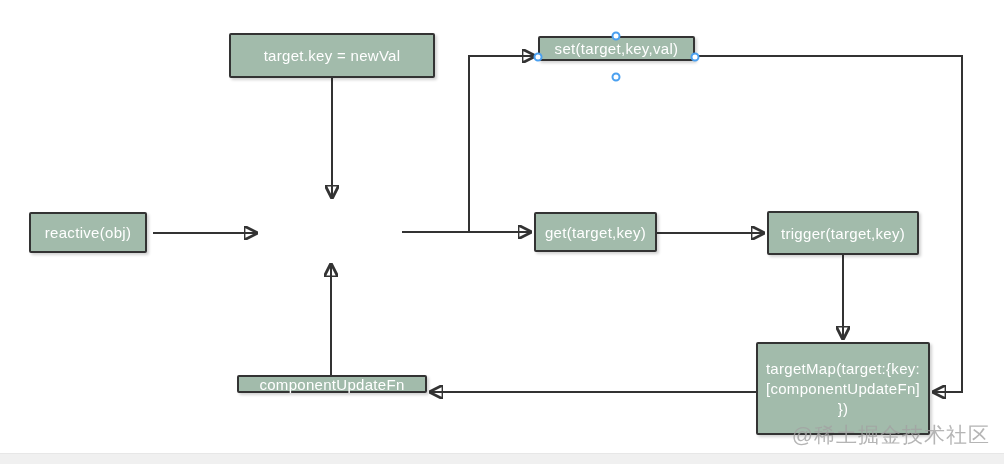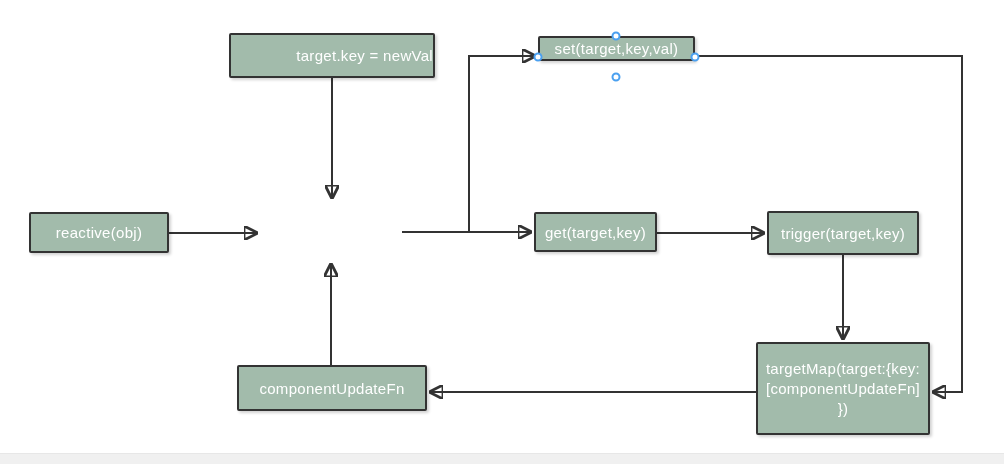--- a/index.html
+++ b/index.html
@@ -43,27 +43,27 @@
     align-items:center;
     justify-content:center;
     color:var(--text);
     font-size:15px;
     letter-spacing:0.3px;
     text-align:center;
     line-height:19px;
     white-space:pre-line;
     cursor:default;
   }
-  .node-target-key{left:229px;top:33px;width:206px;height:45px;justify-content:flex-end;}
+  .node-target-key{left:229px;top:33px;width:206px;height:45px;}
   .node-set{left:538px;top:36px;width:157px;height:25px;}
-  .node-reactive{left:29px;top:212px;width:140px;height:41px;}
+  .node-reactive{left:29px;top:212px;width:118px;height:41px;}
   .node-new-proxy{left:260px;top:201px;width:142px;height:60px;}
   .node-get{left:534px;top:212px;width:123px;height:40px;}
   .node-trigger{left:767px;top:211px;width:152px;height:44px;}
-  .node-component-update{left:237px;top:365px;width:190px;height:46px;}
+  .node-component-update{left:237px;top:375px;width:190px;height:18px;}
   .node-target-map{left:756px;top:342px;width:174px;height:93px;line-height:20px;text-align:center;}
   .handle{
     position:absolute;
     z-index:3;
     width:9px;height:9px;
     background:#ffffff;
     border:2px solid var(--handle);
     border-radius:50%;
     transform:translate(-50%,-50%);
   }
@@ -141,16 +141,17 @@
   <div class="node node-component-update">
     <span>componentUpdateFn</span>
   </div>
 
   <div class="node node-target-map">
     <span>targetMap(target:{key:
 [componentUpdateFn]
 })</span>
   </div>
 
+  <div class="watermark">@稀土掘金技术社区</div>
 
   <div class="bottom-strip"></div>
 
 </div>
 
 </body></html>

